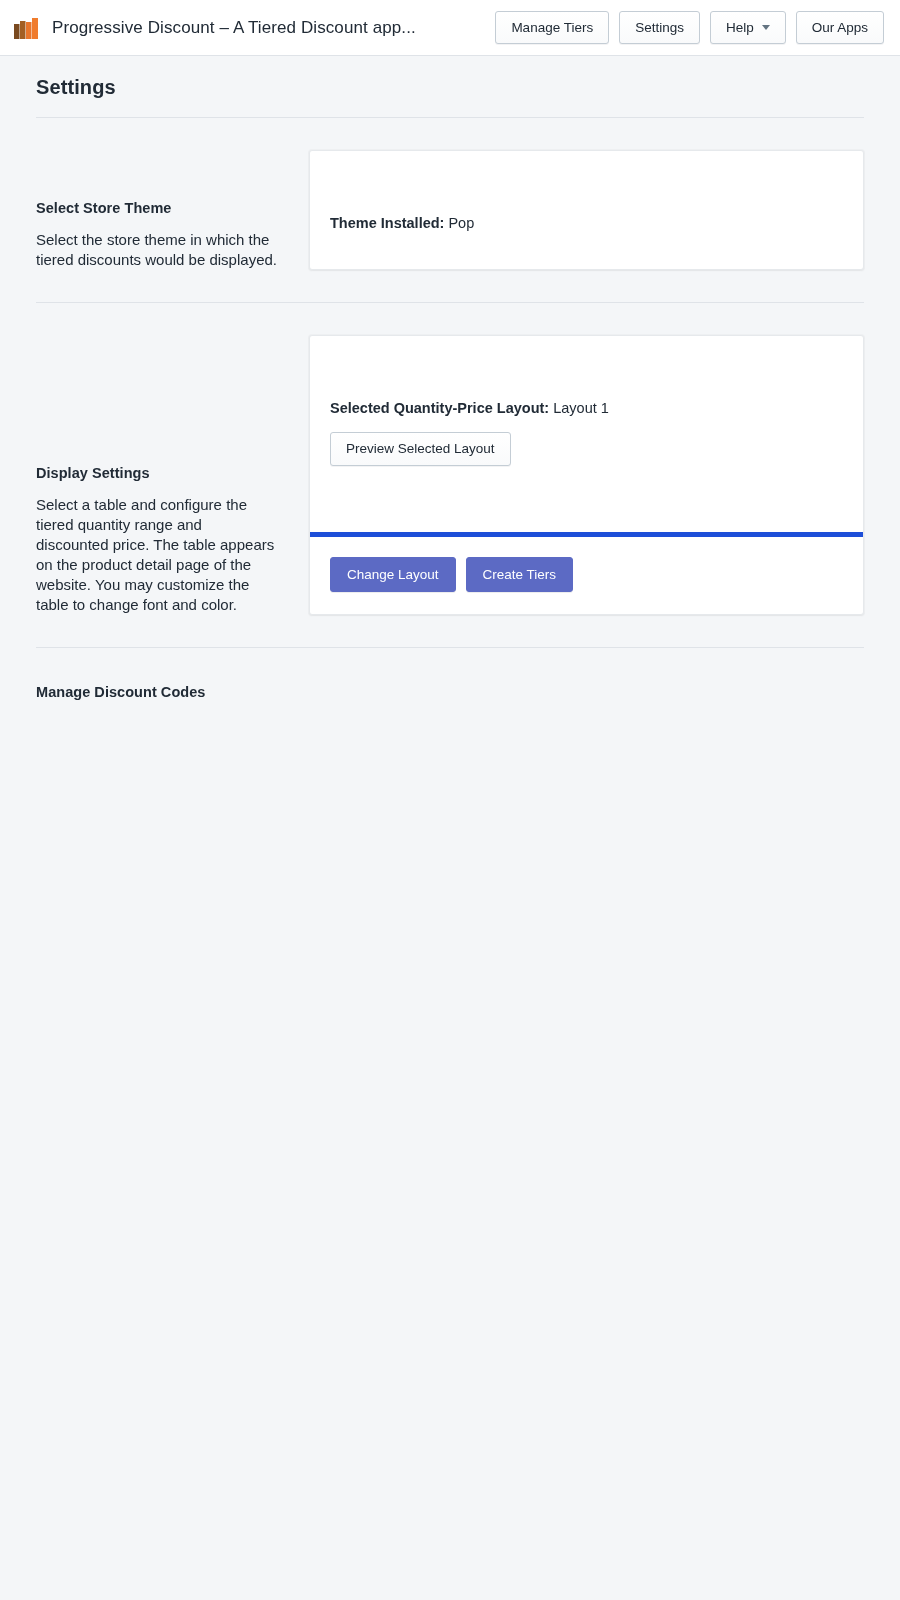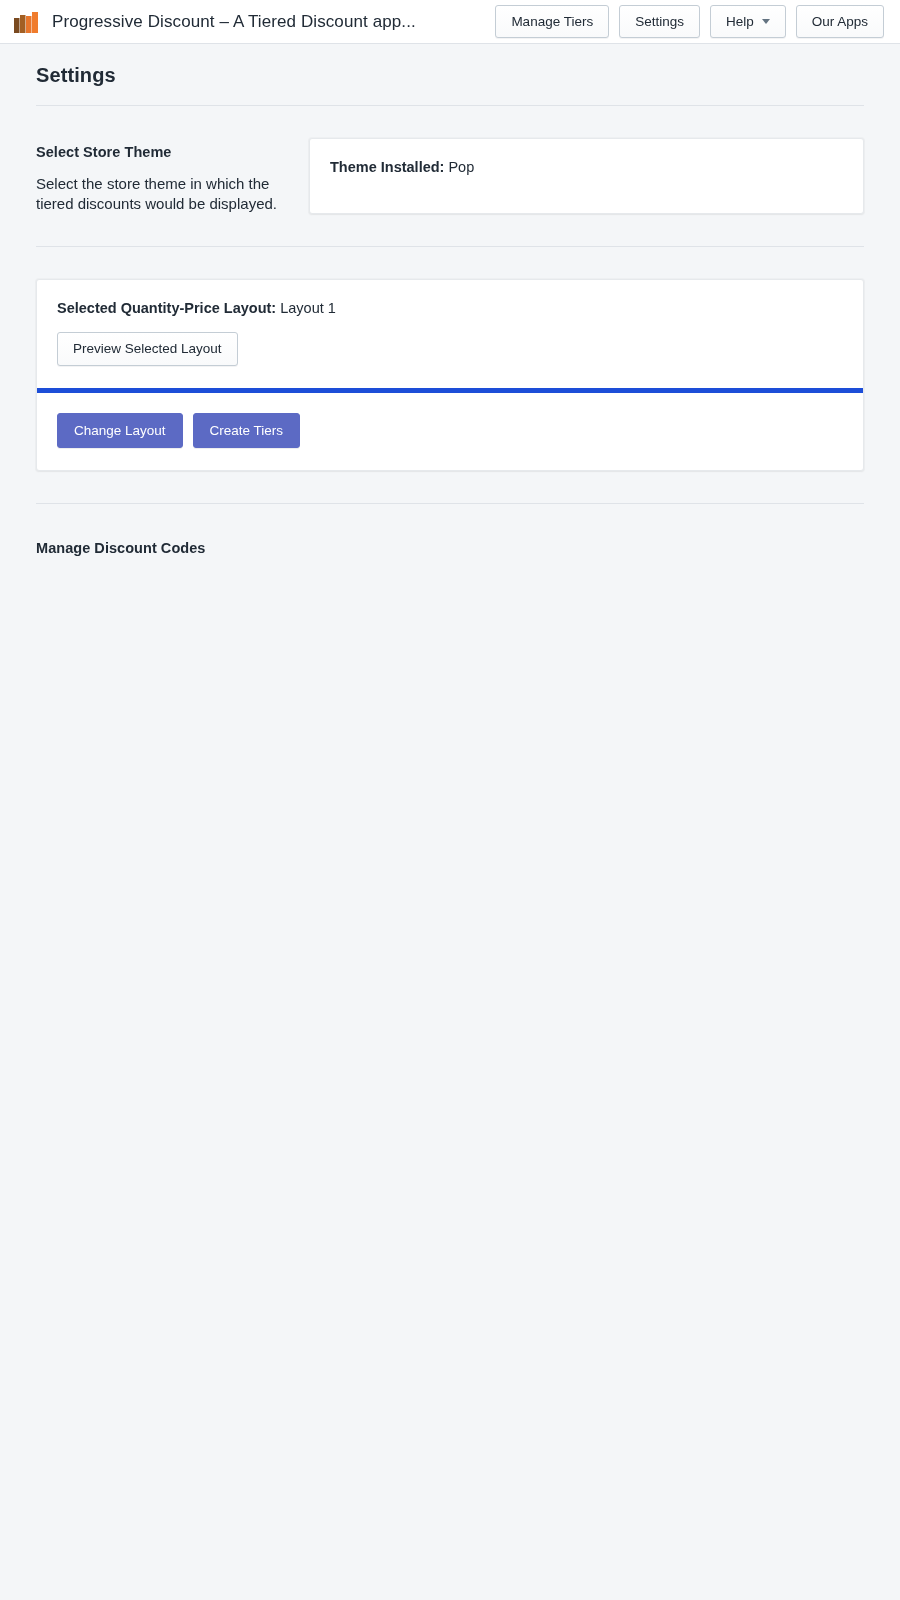--- a/index.html
+++ b/index.html
@@ -12,21 +12,21 @@
   body {
     background: #f4f6f8;
     font-family: "Liberation Sans", sans-serif;
     font-size: 14px;
     color: #212b36;
     -webkit-font-smoothing: antialiased;
   }
 
   
   .appbar {
-    height: 44px;
+    height: 56px;
     background: #ffffff;
     border-bottom: 1px solid #dfe3e8;
     display: flex;
     align-items: center;
     padding: 0 16px 0 14px;
     gap: 12px;
   }
 
   .app-logo {
     width: 26px;
@@ -150,20 +150,21 @@
 
   .card {
     background: #ffffff;
     border: 1px solid #e6e9ec;
     border-radius: 3px;
     box-shadow: 0 0 0 1px rgba(63,63,68,0.03), 0 1px 2px 0 rgba(63,63,68,0.06);
   }
 
   .card-section {
     padding: 20px 20px 22px 20px;
+    margin-top: 44px;
   }
 
   .card-section + .card-section {
     border-top: 5px solid #1d4ed8;
   }
 
   .card-heading {
     font-size: 14.5px;
     color: #212b36;
     margin-bottom: 16px;
@@ -294,20 +295,24 @@
             <span class="value">Pop</span>
           </div>
         </div>
       </div>
     </div>
   </div>
 
   <div class="section-divider"></div>
 
   <div class="section">
+    <div class="section-label">
+      <div class="section-title">Display Settings</div>
+      <div class="section-desc">Select a table and configure the tiered quantity range and discounted price. The table appears on the product detail page of the website. You may customize the table to change font and color.</div>
+    </div>
 
     <div class="section-body">
       <div class="card">
 
         <div class="card-section">
           <div class="card-heading">
             <b>Selected Quantity-Price Layout:</b>
             <span class="value">Layout 1</span>
           </div>
           <div class="btn-row">

